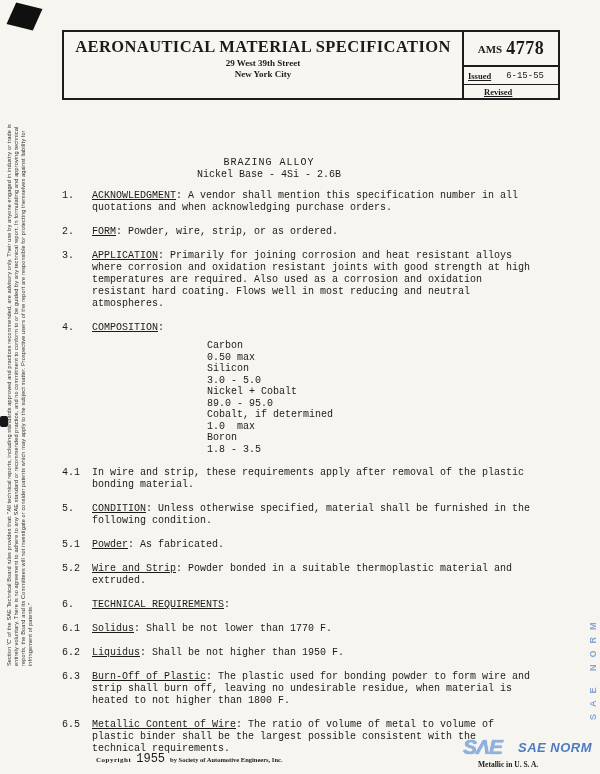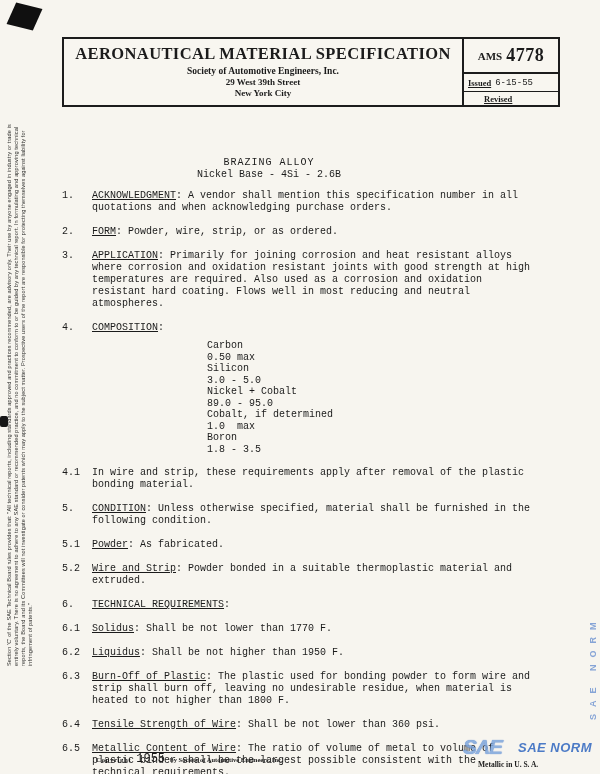--- a/index.html
+++ b/index.html
@@ -8,30 +8,30 @@
 
   
   .corner-mark{position:absolute;left:11px;top:5px;width:27px;height:23px;background:#101010;transform:rotate(10deg) skew(-14deg,4deg);}
   .edge-dot{position:absolute;left:0;top:416px;width:8px;height:11px;background:#161616;border-radius:2px;}
 
   
   .sidebar-note{position:absolute;left:6px;top:666px;width:556px;transform:rotate(-90deg);transform-origin:0 0;
     font-size:5.6px;line-height:7px;color:#30302e;font-family:"Liberation Sans",sans-serif;letter-spacing:.1px;}
 
   
-  .header{position:absolute;left:62px;top:37px;width:498px;height:70px;border:2px solid #1c1c1c;display:flex;background:#f8f6f0;box-sizing:border-box;}
+  .header{position:absolute;left:62px;top:30px;width:498px;height:70px;border:2px solid #1c1c1c;display:flex;background:#f8f6f0;box-sizing:border-box;}
   .header-left{flex:1;text-align:center;padding-top:5px;font-family:"Liberation Serif",serif;}
   .h-title{font-size:16.5px;font-weight:bold;letter-spacing:.4px;}
   .h-org{font-size:9.5px;font-weight:bold;margin-top:2px;}
   .h-addr{font-size:9px;font-weight:bold;margin-top:1px;}
   .header-right{width:96px;border-left:2px solid #1c1c1c;display:flex;flex-direction:column;box-sizing:border-box;}
   .ams-row{height:33px;border-bottom:2px solid #1c1c1c;display:flex;align-items:center;justify-content:center;gap:4px;font-family:"Liberation Serif",serif;}
   .ams-label{font-size:11px;font-weight:bold;}
   .ams-num{font-size:18px;font-weight:bold;letter-spacing:.5px;}
-  .issued-row{height:17px;border-bottom:1.5px solid #1c1c1c;display:flex;align-items:center;padding-left:4px;gap:4px;}
+  .issued-row{height:17px;border-bottom:1.5px solid #1c1c1c;display:flex;align-items:center;padding-left:4px;gap:15px;}
   .revised-row{flex:1;display:flex;align-items:center;padding-left:20px;}
   .meta-label{font-family:"Liberation Serif",serif;font-size:8.5px;font-weight:bold;}
   .meta-val{font-size:9px;}
 
   
   .doc-title{position:absolute;left:62px;top:133px;width:414px;text-align:center;font-size:10px;line-height:12px;}
   .doc-title .t1{font-weight:normal;letter-spacing:1px;margin-top:24px;}
 
   
   .content{position:absolute;left:62px;top:190px;width:474px;font-size:10px;line-height:12px;}
@@ -64,21 +64,20 @@
 <div class="page">
 
   <div class="corner-mark"></div>
   <div class="edge-dot"></div>
 
   <div class="sidebar-note">Section 'C' of the SAE Technical Board rules provides that: "All technical reports, including standards approved and practices recommended, are advisory only. Their use by anyone engaged in industry or trade is entirely voluntary. There is no agreement to adhere to any SAE standard or recommended practice, and no commitment to conform to or be guided by any technical report. In formulating and approving technical reports, the Board and its Committees will not investigate or consider patents which may apply to the subject matter. Prospective users of the report are responsible for protecting themselves against liability for infringement of patents."</div>
 
   <div class="header">
     <div class="header-left">
       <div class="h-title">AERONAUTICAL MATERIAL SPECIFICATION</div>
-      <div class="h-org">Society of Automotive Engineers, Inc.</div>
       <div class="h-addr">29 West 39th Street</div>
       <div class="h-addr">New York City</div>
     </div>
     <div class="header-right">
       <div class="ams-row">
         <span class="ams-label">AMS</span>
         <span class="ams-num">4778</span>
       </div>
       <div class="issued-row">
         <span class="meta-label u">Issued</span>
@@ -173,24 +172,20 @@
     <div class="sec">
       <span class="num">6.2</span>
       <span class="body"><span class="u">Liquidus</span><span>:  Shall be not higher than 1950 F.</span></span>
     </div>
 
     <div class="sec">
       <span class="num">6.3</span>
       <span class="body"><span class="u">Burn-Off of Plastic</span><span>:  The plastic used for bonding powder to form wire and strip shall burn off, leaving no undesirable residue, when material is heated to not higher than 1800 F.</span></span>
     </div>
 
-    <div class="sec">
-      <span class="num">6.4</span>
-      <span class="body"><span class="u">Tensile Strength of Wire</span><span>:  Shall be not lower than 360 psi.</span></span>
-    </div>
 
     <div class="sec">
       <span class="num">6.5</span>
       <span class="body"><span class="u">Metallic Content of Wire</span><span>:  The ratio of volume of metal to volume of plastic binder shall be the largest possible consistent with the technical requirements.</span></span>
     </div>
 
   </div>
 
   <div class="copyright-line">
     <span class="copy-word">Copyright</span>

